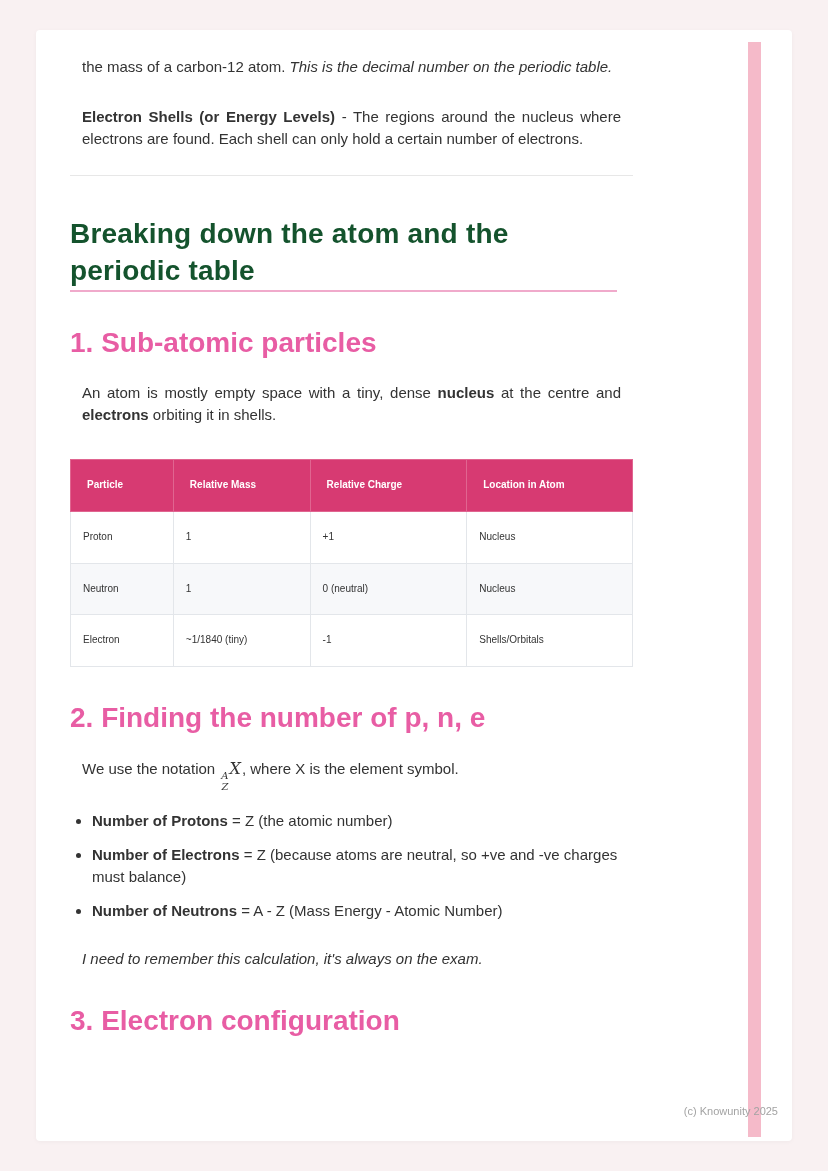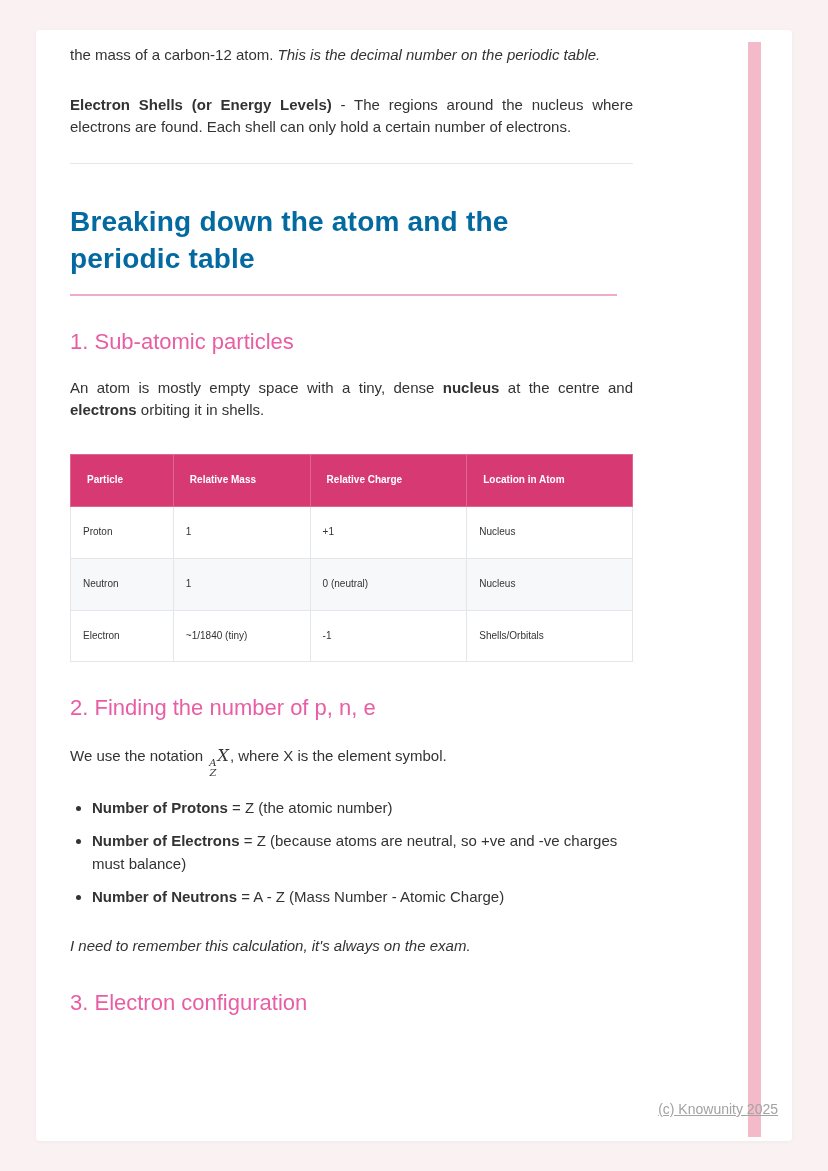--- a/index.html
+++ b/index.html
@@ -30,44 +30,44 @@
     width: 13px;
     background: #f5bac9;
     z-index: 1;
   }
   .content {
     width: 563px;
     font-size: 15px;
     line-height: 1.47;
     text-align: justify;
   }
-  p { margin: 0; }
+  p { margin: 12px; }
   .para-shells { margin-top: 28px; }
   .italic { font-style: italic; }
   b, .bold { font-weight: 700; }
   hr.divider {
     border: none;
     border-top: 1px solid #e7e7e7;
     margin: 25px 0 0 0;
   }
   h1.main-heading {
     margin: 40px 16px 0 0;
     font-size: 28px;
     line-height: 1.32;
     font-weight: 700;
-    color: #0369a1;
+    color: #14532d;
     letter-spacing: 0.2px;
-    padding-bottom: 16px;
+    padding-bottom: 0;
     border-bottom: 2px solid #f0aacb;
     text-align: left;
   }
   h2.sub-heading {
     margin: 30px 0 0 0;
-    font-size: 22px;
-    font-weight: 400;
+    font-size: 28px;
+    font-weight: 700;
     color: #e85da4;
     text-align: left;
   }
   .section1-para { margin-top: 19px; }
   table.particles {
     border-collapse: collapse;
     width: 100%;
     margin-top: 33px;
     font-size: 10px;
     text-align: left;
@@ -116,24 +116,23 @@
     padding-left: 22px;
     text-align: left;
   }
   ul.rules li { margin: 11px 0; line-height: 1.5; }
   .exam-note { margin-top: 26px; font-style: italic; }
   h2.config-heading { }
   .footer-credit {
     position: absolute;
     right: 14px;
     bottom: 24px;
-    font-size: 14px;
+    font-size: 11px;
     color: #a3a3a3;
     z-index: 2;
-    text-decoration: underline;
   }
 </style>
 </head>
 <body>
 
 <div class="card">
   <div class="ribbon"></div>
 
   <div class="content">
 
@@ -190,21 +189,21 @@
     <h2 class="sub-heading">2. Finding the number of p, n, e</h2>
 
     <p class="notation-para"><span>We use the notation </span><span class="nuclide-scripts">
           <span>A</span>
           <span>Z</span>
         </span><span class="nuclide-symbol">X</span><span>, where X is the element symbol.</span></p>
 
     <ul class="rules">
       <li><b>Number of Protons</b><span> = Z (the atomic number)</span></li>
       <li><b>Number of Electrons</b><span> = Z (because atoms are neutral, so +ve and -ve charges must balance)</span></li>
-      <li><b>Number of Neutrons</b><span> = A - Z (Mass Number - Atomic Charge)</span></li>
+      <li><b>Number of Neutrons</b><span> = A - Z (Mass Energy - Atomic Number)</span></li>
     </ul>
 
     <p class="exam-note">I need to remember this calculation, it's always on the exam.</p>
 
     <h2 class="sub-heading config-heading">3. Electron configuration</h2>
 
   </div>
 
   <div class="footer-credit">(c) Knowunity 2025</div>
 </div>

